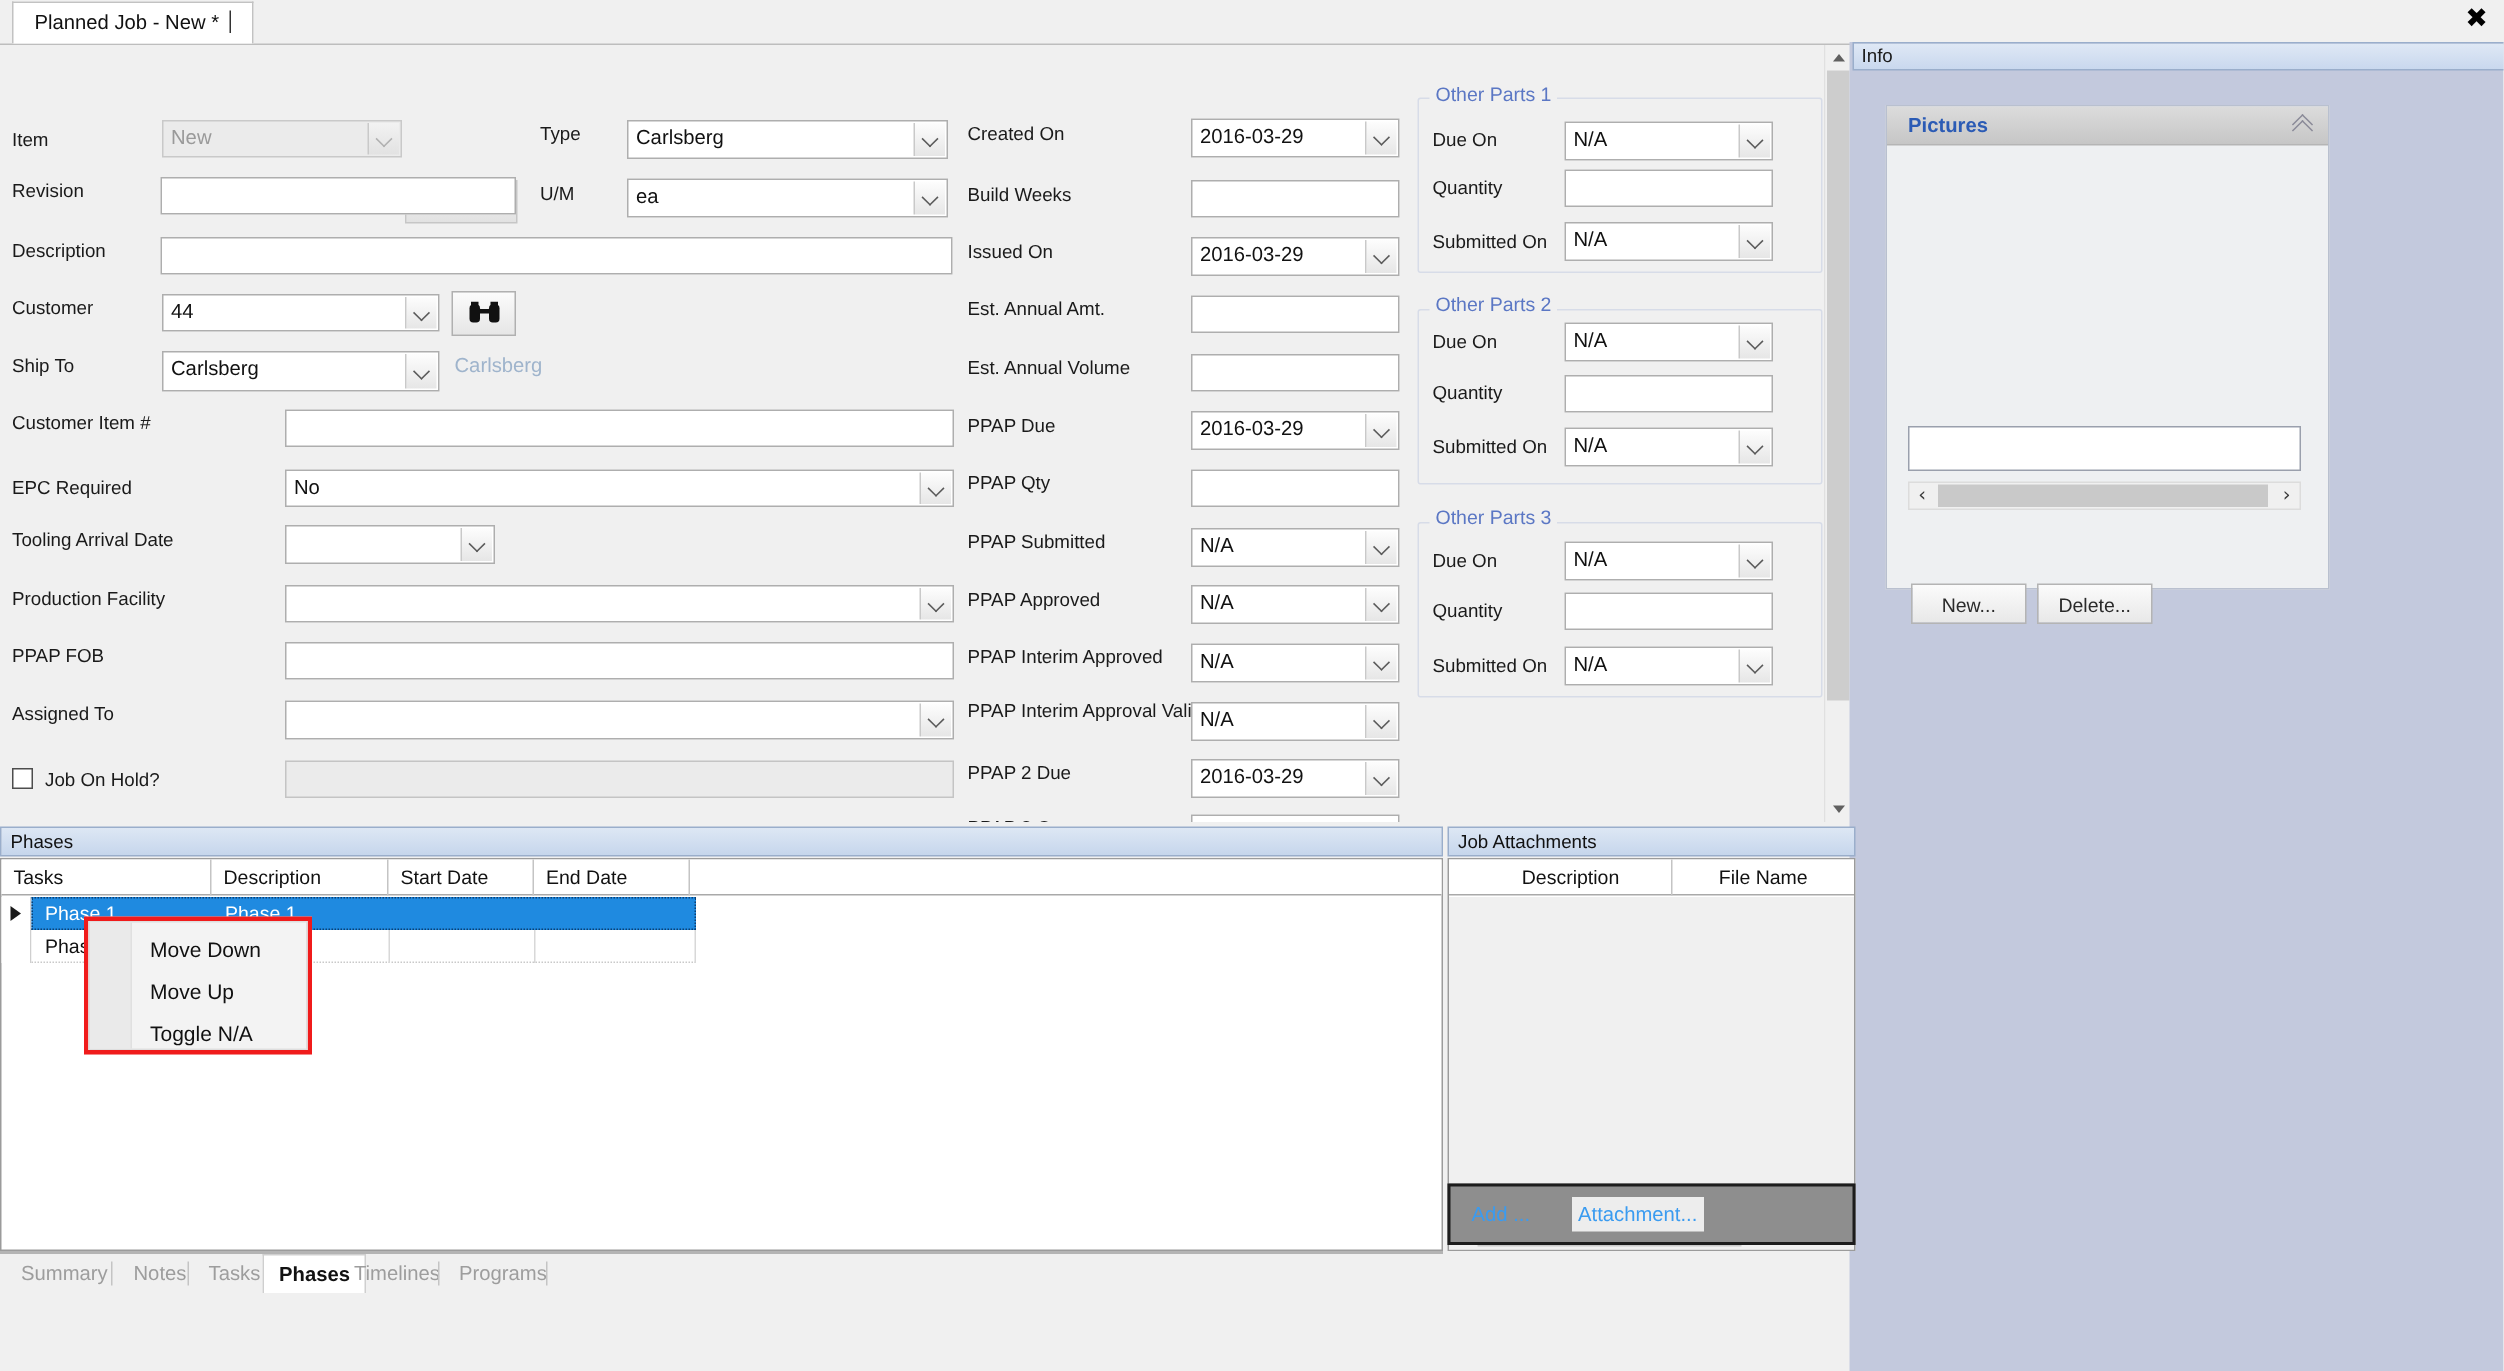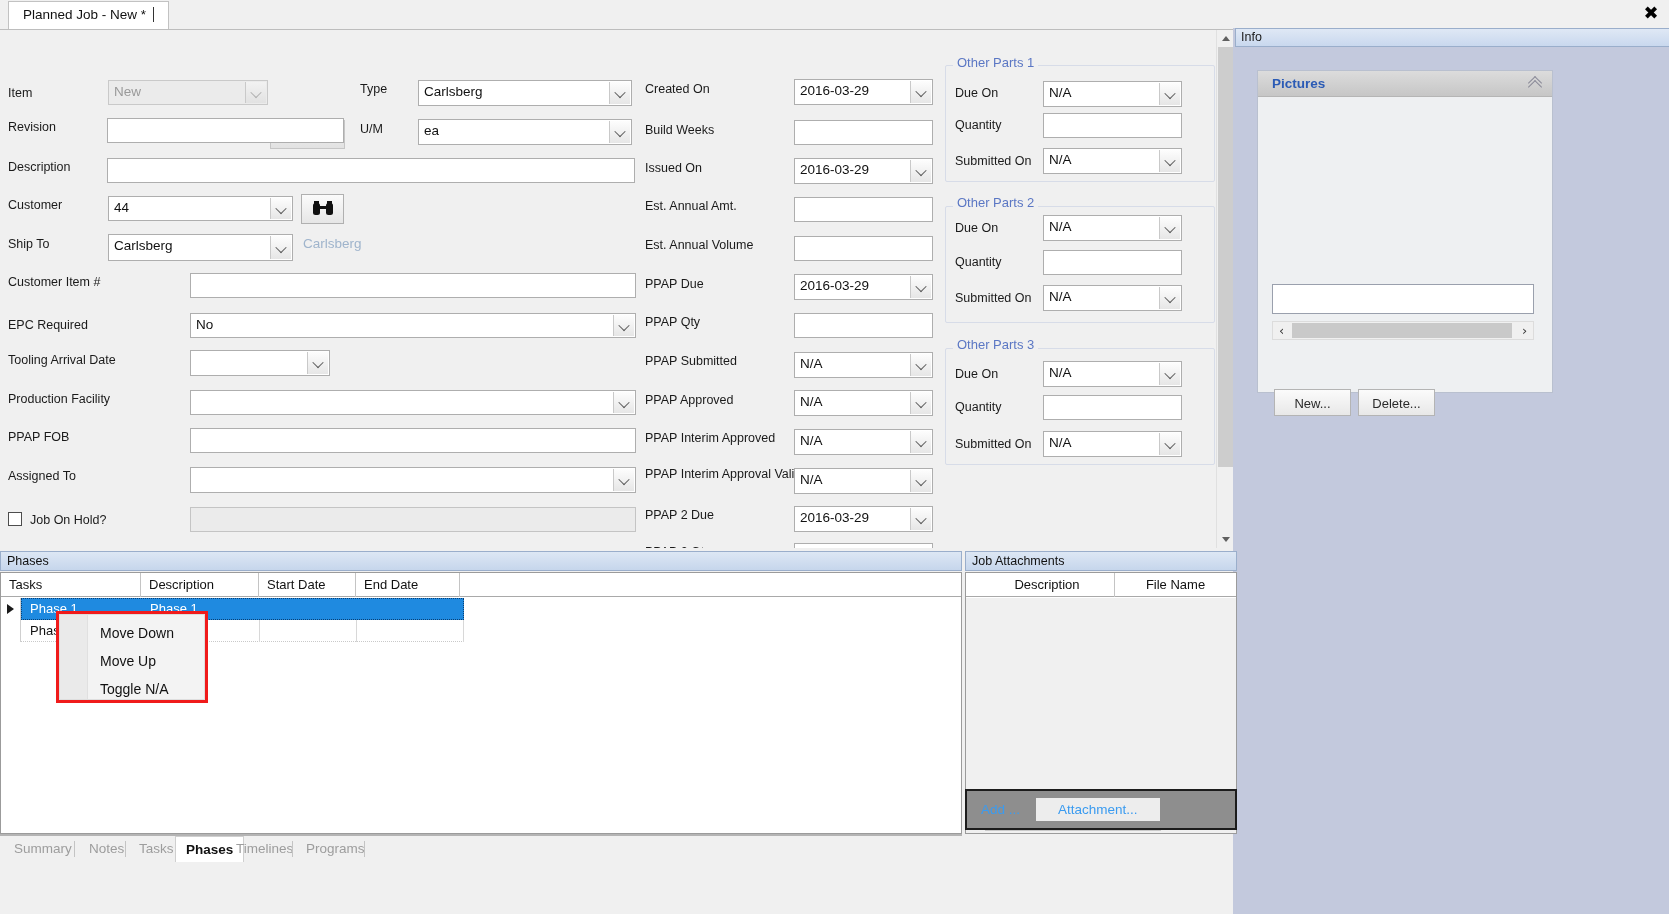--- a/index.html
+++ b/index.html
@@ -186,21 +186,21 @@
   .attgrid { position:absolute; left:0; top:21px; right:0; bottom:0; background:#fff; border:1px solid #9b9b9b; }
   .atthdr { position:absolute; left:0; top:0; right:0; height:24px; background:#fff; border-bottom:1px solid #a9a9a9; }
   .atthdr .c { position:absolute; top:0; height:24px; line-height:24px; font-size:13px; text-align:center; border-right:1px solid #c4c4c4; }
   .attbody { position:absolute; left:0; top:25px; right:0; bottom:22px; background:#f0f0f0; }
   .atttoolbar {
     position:absolute; left:0; bottom:0; right:0; height:40px;
     background:#8e8e8e; border:2px solid #1c1c1c;
     display:flex; align-items:center;
   }
   .linklike { font-size:13.5px; color:#3a9bf0; cursor:pointer; }
-  .linkbtn { background:#ededed; padding:4px 22px; margin-left:16px; }
+  .linkbtn { background:#ededed; padding:4px 4px; margin-left:28px; }
 
   
   .tabstrip { position:absolute; height:26px; }
   .tabitem {
     position:absolute; top:0; height:26px; line-height:26px;
     font-size:13.5px; color:#9d9d9d; padding:0 10px; white-space:nowrap; cursor:pointer;
   }
   .tabitem.active { color:#111; font-weight:bold; background:#fff; border:1px solid #cfcfcf; border-bottom:none; }
   .tabsep { position:absolute; top:5px; width:1px; height:16px; background:#c4c4c4; }
 

